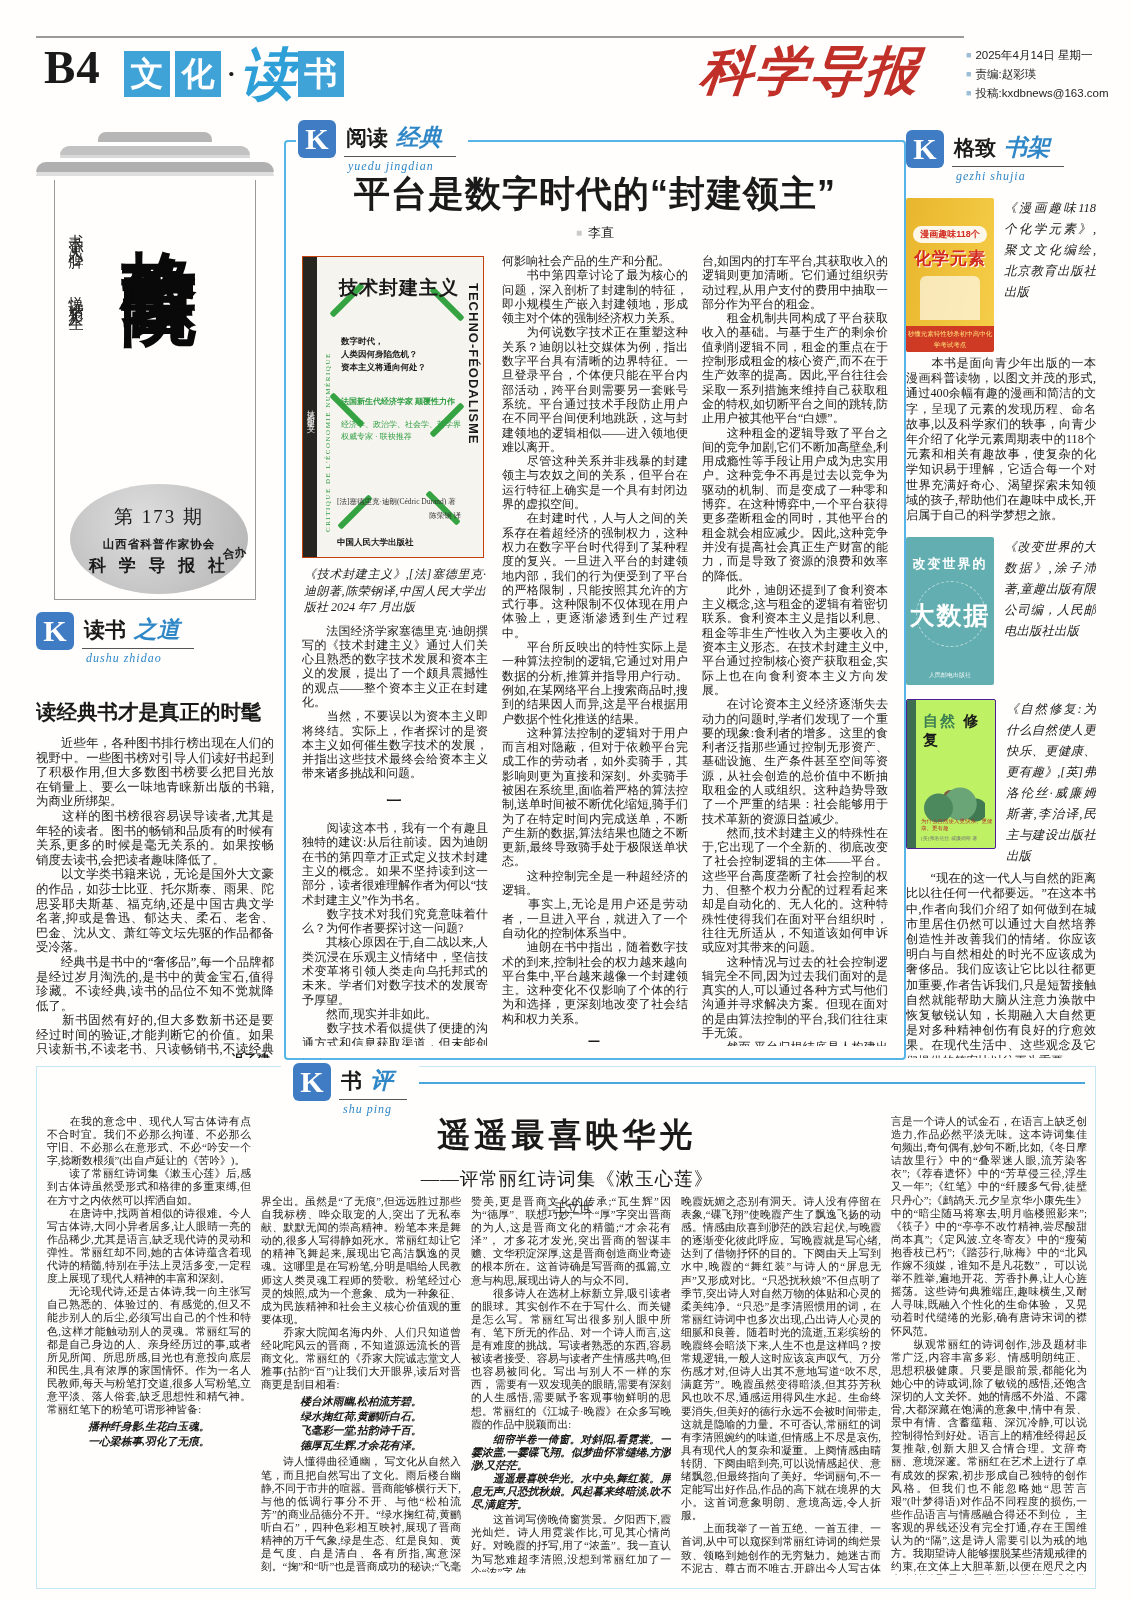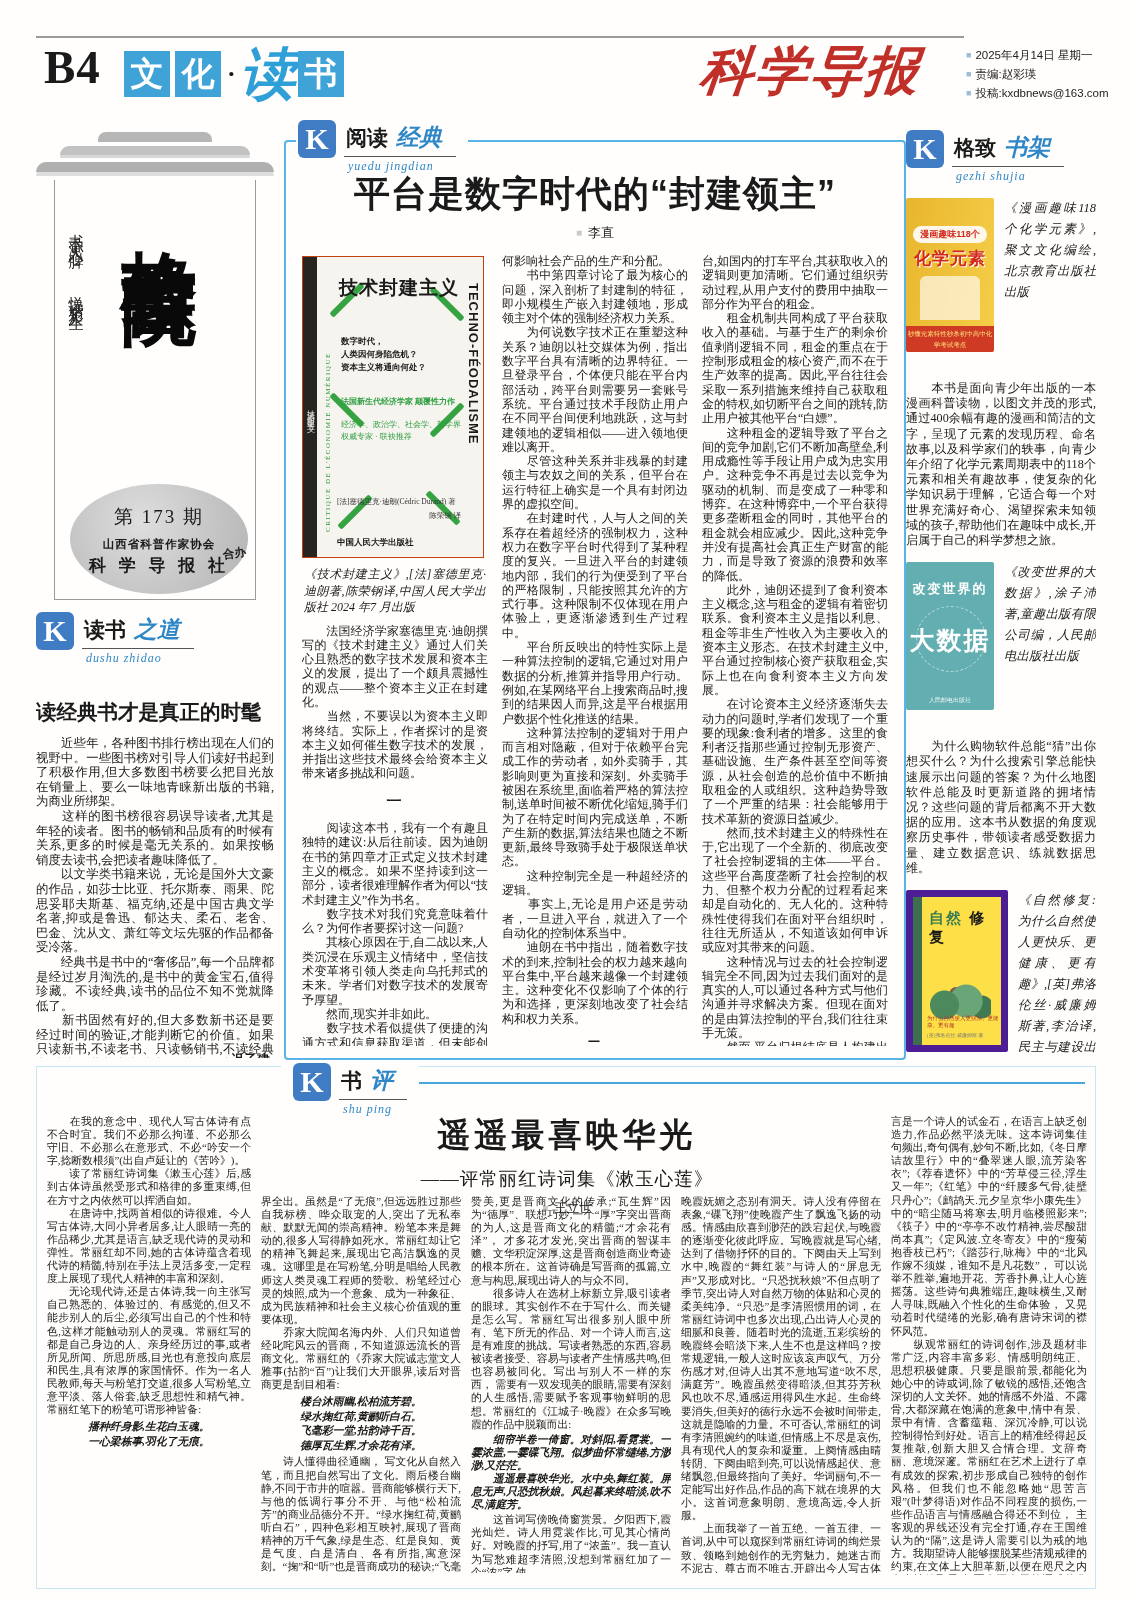--- a/index.html
+++ b/index.html
@@ -89,40 +89,40 @@
   .d1{left:22px;top:40px;transform:rotate(-45deg);}
   .d2{right:14px;top:44px;transform:rotate(45deg);}
   .d3{left:22px;top:150px;transform:rotate(45deg);}
   .d4{right:14px;top:160px;transform:rotate(-45deg);}
   .d5{left:30px;bottom:42px;transform:rotate(-45deg);}
   .d6{right:18px;bottom:46px;transform:rotate(45deg);}
   
   .shelf{position:absolute;left:906px;top:130px;width:190px;height:928px;overflow:hidden;}
   .book-row{display:flex;gap:10px;margin-top:14px;}
   .bk-caption{flex:1;font-style:italic;font-size:12.5px;line-height:21px;text-align:justify;}
-  .blurb{margin-top:29px;font-size:12.1px;line-height:15.2px;text-align:justify;white-space:pre-line;}
+  .blurb{margin-top:4px;font-size:12.1px;line-height:15.2px;text-align:justify;white-space:pre-line;}
   .bcover{position:relative;flex:0 0 auto;border-radius:2px;overflow:hidden;}
   .bc1{width:88px;height:136px;background:linear-gradient(100deg,#e8b62d,#f6ce49);padding-top:18px;}
   .bc1 .bubble{margin:10px auto 0;width:74px;background:#fdf8ea;border-radius:10px;color:#d2281e;
                font-size:9px;font-weight:900;text-align:center;padding:2px 0;
                font-family:"Liberation Sans","DejaVu Sans",sans-serif;}
   .bc1 .big{margin-top:4px;text-align:center;color:#d2281e;font-size:17px;font-weight:900;letter-spacing:1px;
             font-family:"Liberation Sans","DejaVu Sans",sans-serif;text-shadow:1px 1px 0 #fff;}
   .bc1 .art{margin:6px auto 0;width:60px;height:44px;background:#fdf3d8;border-radius:6px 6px 0 0;opacity:.8;}
   .bc1 .strip{position:absolute;left:0;right:0;bottom:0;height:24px;background:#cf3a24;color:#ffe27a;
               font-size:6.5px;text-align:center;line-height:11px;padding-top:2px;}
   .bc2{width:88px;height:148px;background:#63aeb0;color:#fff;text-align:center;}
   .bc2 .t1{margin-top:18px;font-size:13px;font-weight:800;letter-spacing:2px;
            font-family:"Liberation Sans","DejaVu Sans",sans-serif;}
   .bc2 .t2{margin-top:26px;font-size:25px;font-weight:900;letter-spacing:2px;
            font-family:"Liberation Sans","DejaVu Sans",sans-serif;}
   .bc2 .dots{position:absolute;left:10px;top:44px;width:68px;height:64px;border:1px dashed rgba(255,255,255,.55);
              border-radius:50%;}
   .bc2 .pub{position:absolute;left:0;right:0;bottom:5px;font-size:6px;color:#eaf5f4;}
-  .bc3{width:88px;height:148px;background:#fde047;border:7px solid #4c1d95;}
+  .bc3{width:88px;height:148px;background:#bef264;border:1px solid #4c1d95;}
   .bc3 .sp{position:absolute;left:0;top:0;bottom:0;width:9px;background:#3c6e4f;}
   .bc3 .t{margin:12px 0 0 16px;font-size:15px;font-weight:900;letter-spacing:2px;
           font-family:"Liberation Sans","DejaVu Sans",sans-serif;}
   .bc3 .t .gr{color:#3b7d52;}
   .bc3 .bush{position:absolute;left:16px;bottom:26px;width:62px;height:40px;background:
         radial-gradient(circle at 25% 65%,#4c8a5d 0 14px,transparent 15px),
         radial-gradient(circle at 60% 55%,#6aa577 0 16px,transparent 17px),
         radial-gradient(circle at 85% 70%,#3f7a52 0 11px,transparent 12px);}
   .bc3 .fig{position:absolute;left:36px;bottom:40px;width:16px;height:18px;background:#7d5b46;border-radius:45% 45% 20% 20%;}
   .bc3 .red{position:absolute;left:14px;bottom:16px;font-size:5.5px;color:#b2372c;}
@@ -311,21 +311,20 @@
 
     <div class="book-row">
       <div class="bcover bc2">
         <div class="dots"></div>
         <div class="t1">改变世界的</div>
         <div class="t2">大数据</div>
         <div class="pub">人民邮电出版社</div>
       </div>
       <div class="bk-caption">《改变世界的大数据》,涂子沛著,童趣出版有限公司编，人民邮电出版社出版</div>
     </div>
-    <div class="blurb">　　为什么购物软件总能“猜”出你想买什么？为什么搜索引擎总能快速展示出问题的答案？为什么地图软件总能及时更新道路的拥堵情况？这些问题的背后都离不开大数据的应用。这本书从数据的角度观察历史事件，带领读者感受数据力量、建立数据意识、练就数据思维。</div>
 
     <div class="book-row">
       <div class="bcover bc3">
         <div class="sp"></div>
         <div class="t">
           <span class="gr">自然</span>
           <span>修复</span>
         </div>
         <div class="fig"></div>
         <div class="bush"></div>

